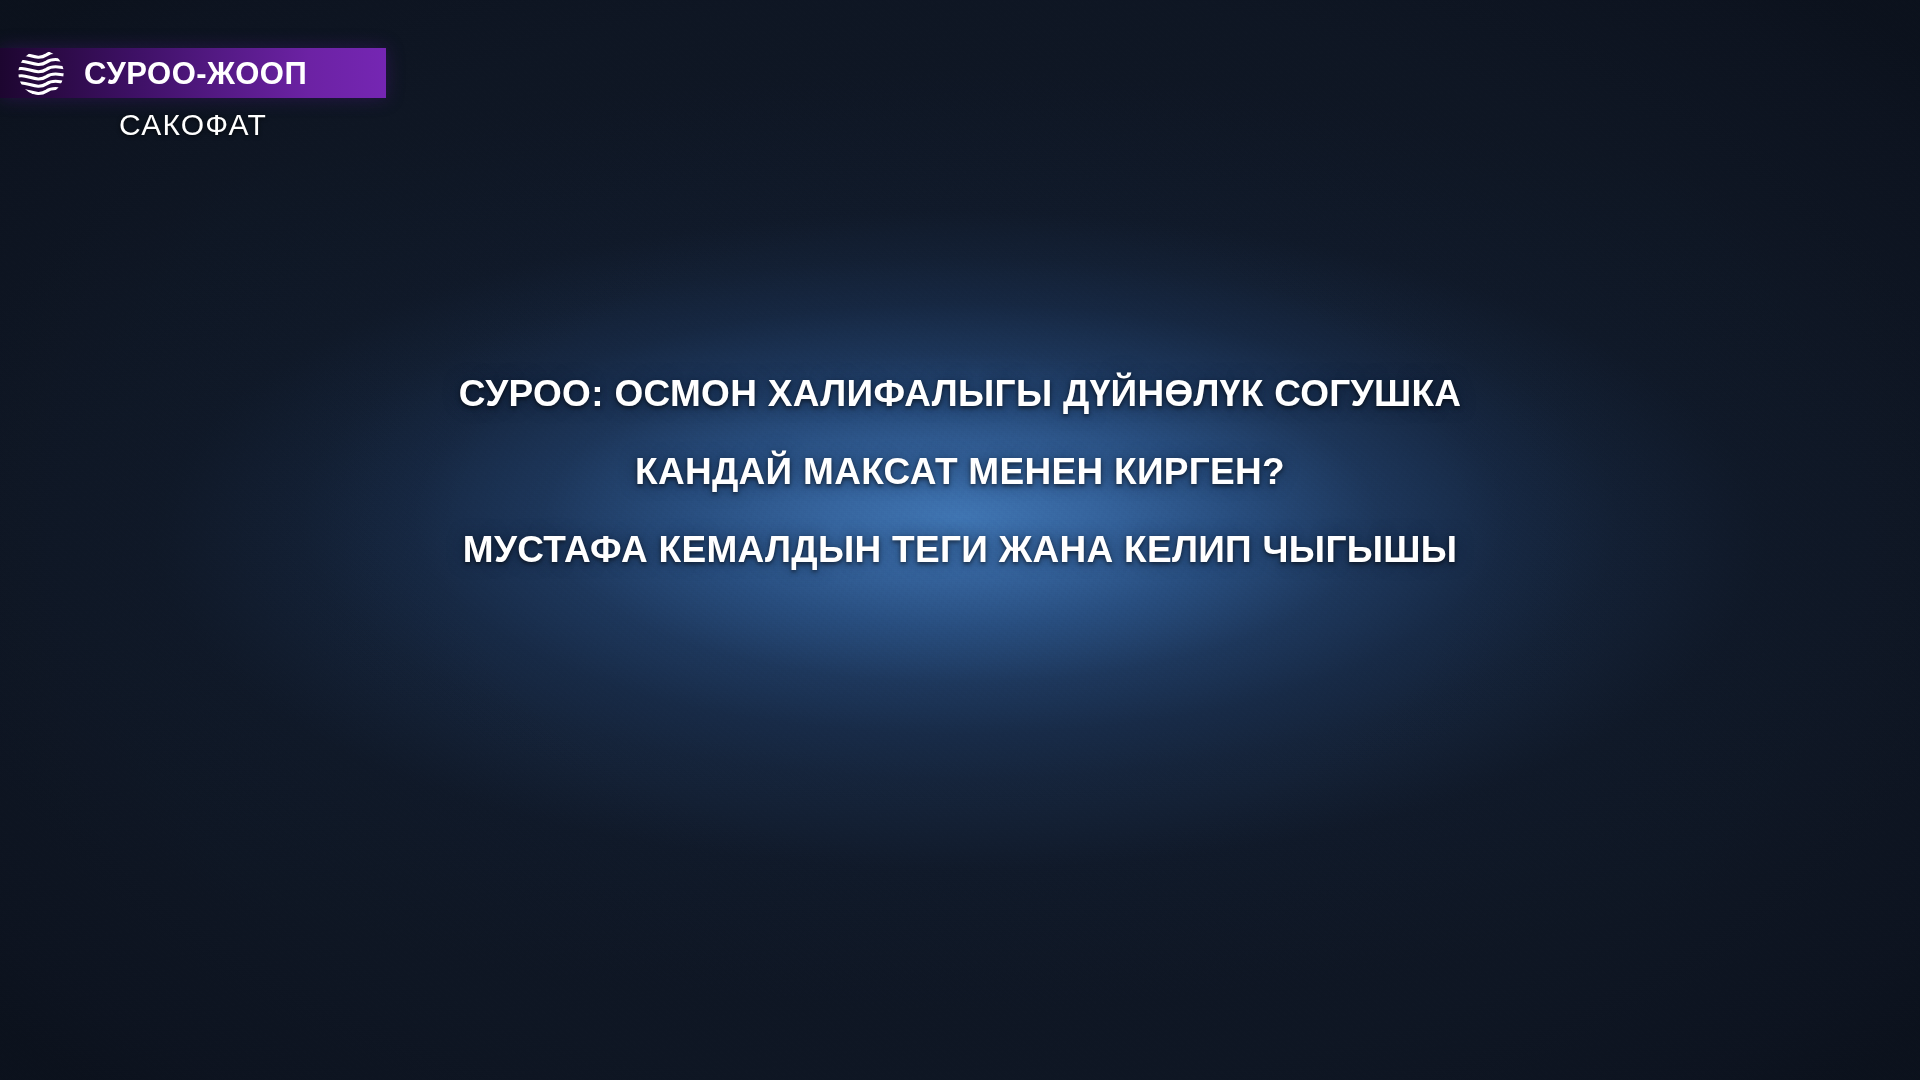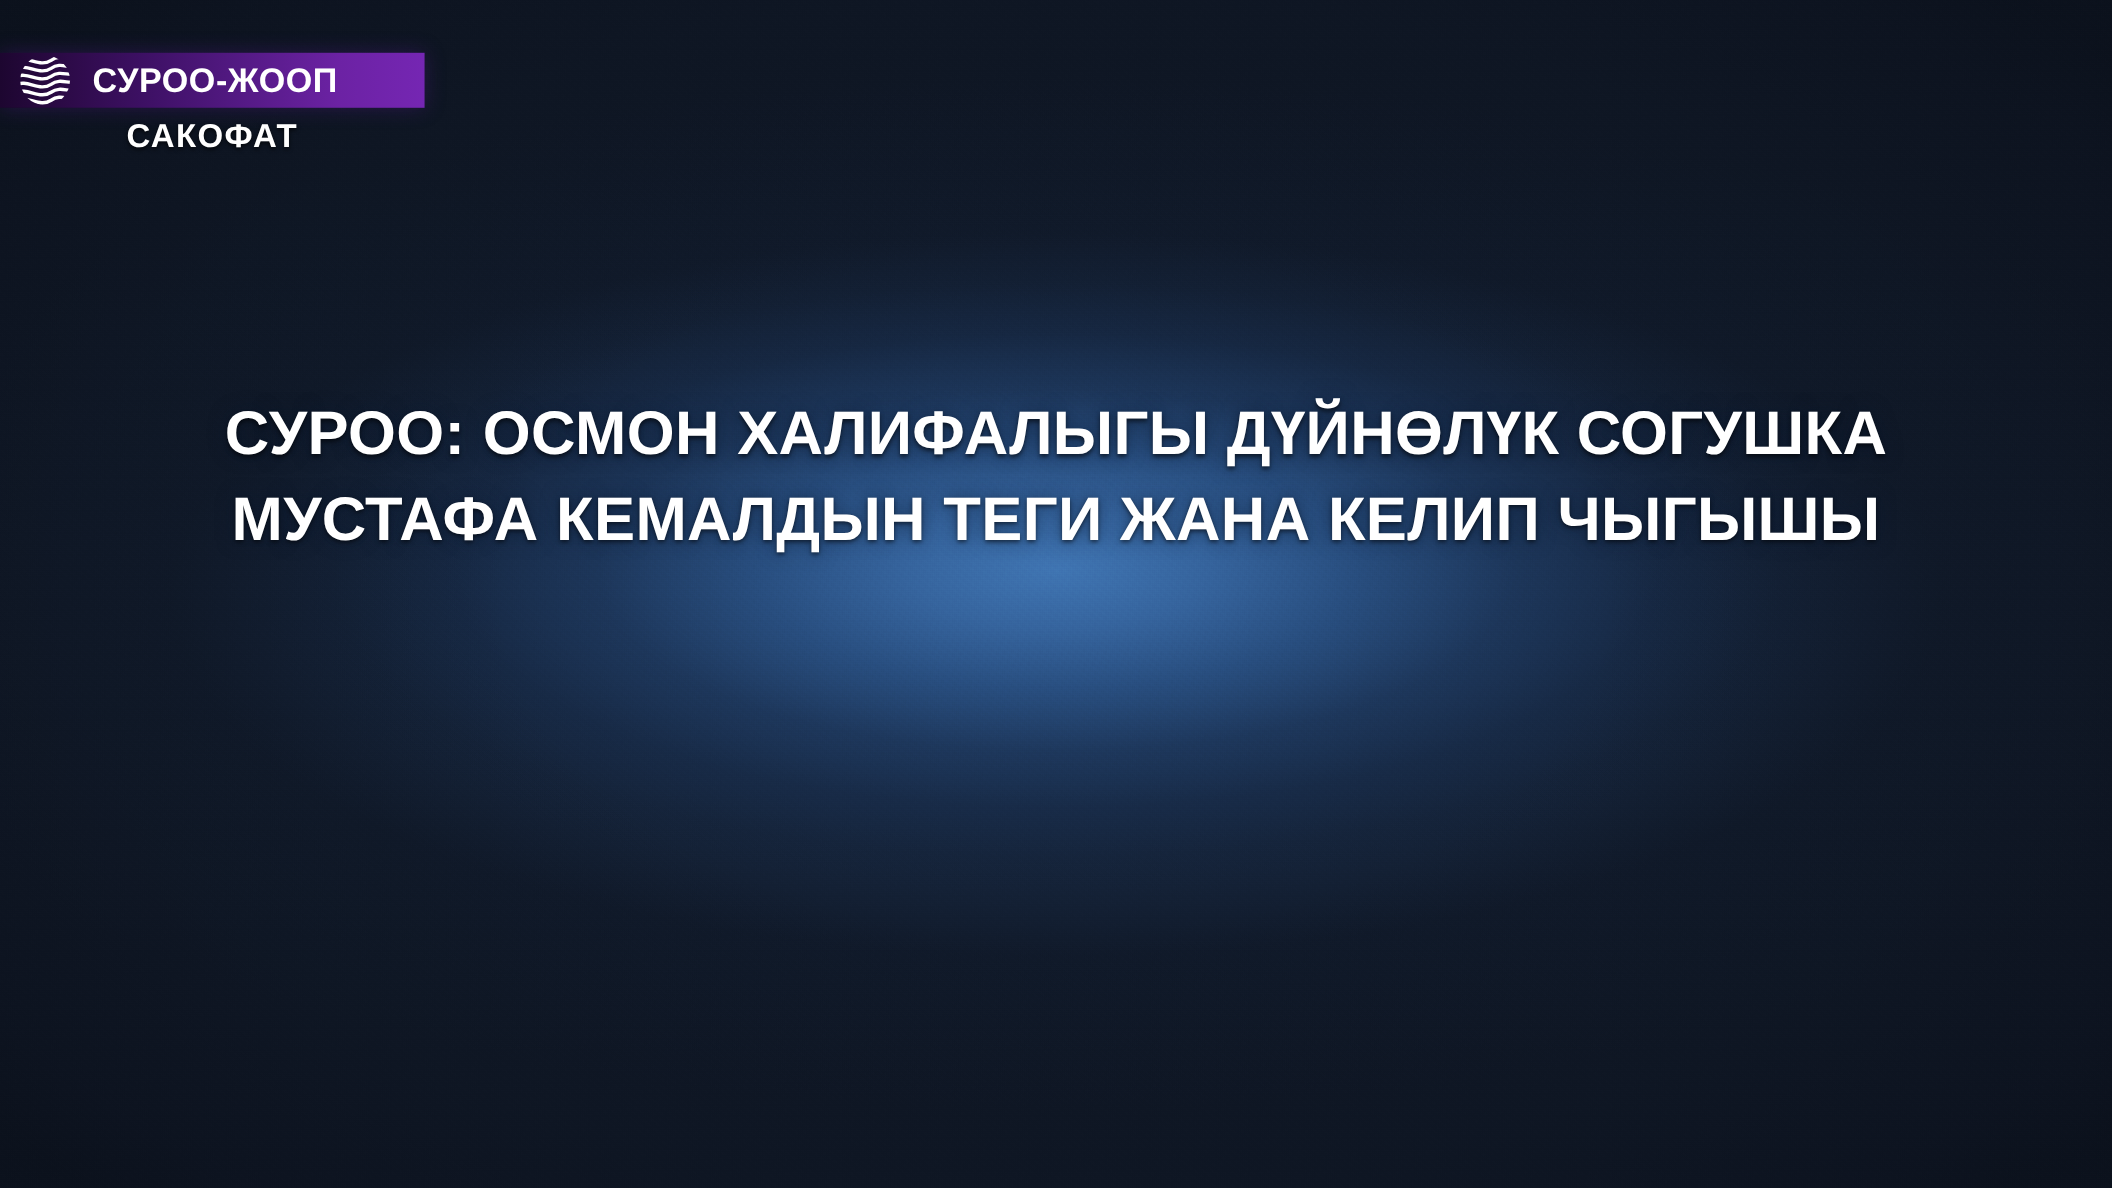--- a/index.html
+++ b/index.html
@@ -111,38 +111,38 @@
   }
 
   .logo-subtitle {
     position: absolute;
     left: 0;
     top: 110px;
     width: 386px;
     text-align: center;
     color: #ffffff;
     font-size: 30px;
-    font-weight: bold;
+    font-weight: normal;
     letter-spacing: 1.2px;
     line-height: 1;
     text-shadow: 0 1px 4px rgba(0,0,0,0.7);
   }
 
   
   .question-block {
     position: absolute;
     left: 0;
     right: 0;
     top: 355px;
     text-align: center;
   }
 
   .question-line {
     color: #ffffff;
-    font-size: 56px;
+    font-size: 37px;
     font-weight: 600;
     letter-spacing: 0.3px;
     line-height: 78px;
     white-space: nowrap;
     text-shadow:
       0 2px 4px rgba(0,0,0,0.55),
       0 0 16px rgba(10,24,48,0.55);
   }
 </style>
 </head>
@@ -175,16 +175,17 @@
       </g>
     </svg>
 
     <div class="logo-wordmark">СУРОО-ЖООП</div>
   </div>
 
   <div class="logo-subtitle">САКОФАТ</div>
 
   <div class="question-block">
     <div class="question-line">СУРОО: ОСМОН ХАЛИФАЛЫГЫ ДҮЙНӨЛҮК СОГУШКА</div>
+    <div class="question-line">КАНДАЙ МАКСАТ МЕНЕН КИРГЕН?</div>
     <div class="question-line">МУСТАФА КЕМАЛДЫН ТЕГИ ЖАНА КЕЛИП ЧЫГЫШЫ</div>
   </div>
 
 </div>
 
 </body></html>

